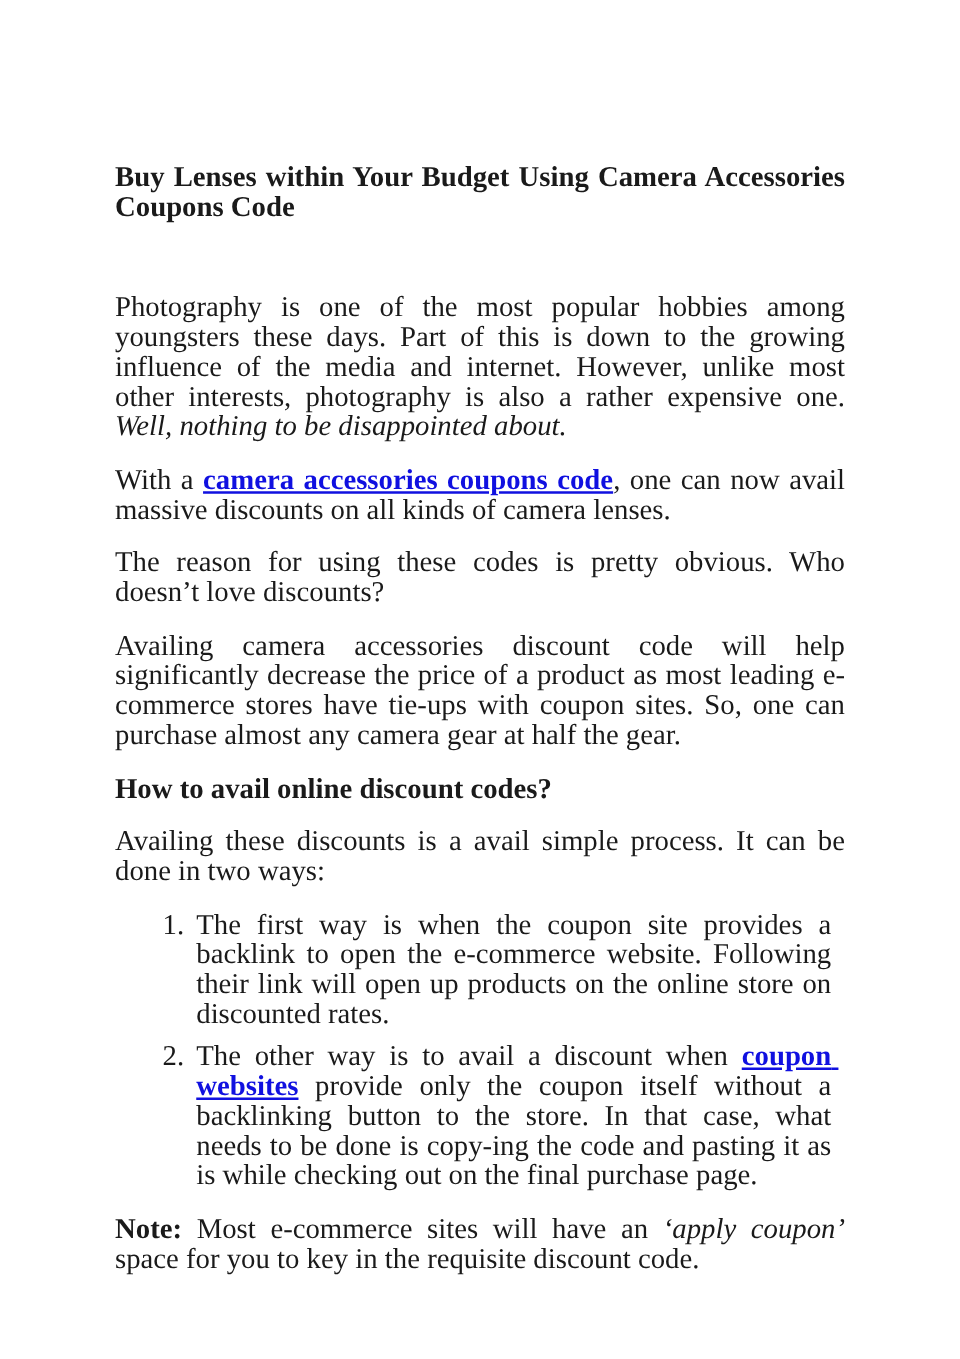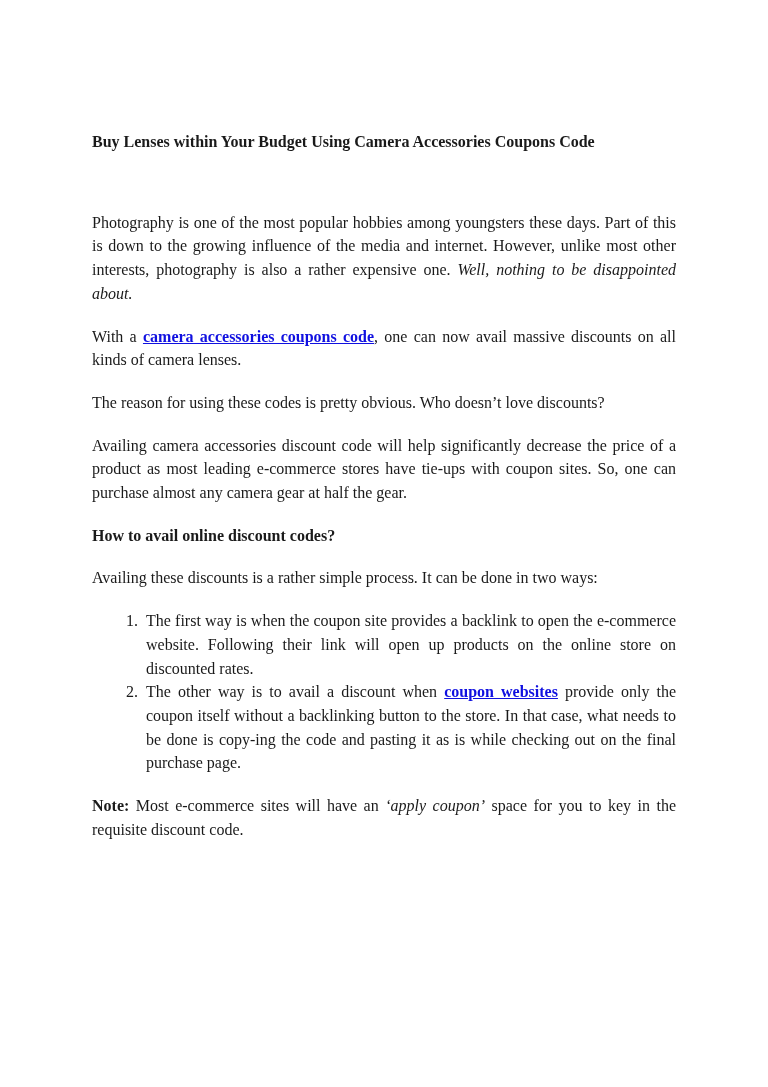--- a/index.html
+++ b/index.html
@@ -15,41 +15,41 @@
     overflow: hidden;
   }
   .page {
     box-sizing: border-box;
     width: 768px;
     height: 1087px;
     padding: 130px 92px 0 92px;
     background: #ffffff;
   }
   .title, .para, .heading, li {
-    font-size: 16px;
+    font-size: 23px;
     line-height: 23.7px;
     text-align: justify;
     margin: 0 0 19px 0;
   }
   .title {
     font-weight: bold;
     margin-bottom: 0;
   }
   .spacer {
     height: 57px;
   }
   .heading {
     font-weight: bold;
   }
   ol.list {
     margin: 0 0 19px 0;
     padding: 0 0 0 50px;
   }
   ol.list li {
-    margin: 0;
+    margin: 11px;
     padding-left: 4px;
   }
   .run { white-space: pre-wrap; }
   .run.bold { font-weight: bold; }
   .run.italic { font-style: italic; }
   a.run.link {
     font-weight: bold;
     cursor: pointer;
   }
 </style>
@@ -58,20 +58,20 @@
 
 <div class="page">
   <div>
       <p class="title"><span class="run normal">Buy Lenses within Your Budget Using Camera Accessories Coupons Code</span></p>
       <div class="spacer"></div>
       <p class="para"><span class="run normal">Photography is one of the most popular hobbies among youngsters these days. Part of this is down to the growing influence of the media and internet. However, unlike most other interests, photography is also a rather expensive one. </span><span class="run italic">Well, nothing to be disappointed about.</span></p>
       <p class="para"><span class="run normal">With a </span><a class="run link" href="#" style="color: rgb(16, 16, 224);">camera accessories coupons code</a><span class="run normal">, one can now avail massive discounts on all kinds of camera lenses.</span></p>
       <p class="para"><span class="run normal">The reason for using these codes is pretty obvious. Who doesn’t love discounts?</span></p>
       <p class="para"><span class="run normal">Availing camera accessories discount code will help significantly decrease the price of a product as most leading e-commerce stores have tie-ups with coupon sites. So, one can purchase almost any camera gear at half the gear.</span></p>
       <p class="heading"><span class="run normal">How to avail online discount codes?</span></p>
-      <p class="para"><span class="run normal">Availing these discounts is a rather simple process. It can be done in two ways:</span></p>
+      <p class="para"><span class="run normal">Availing these discounts is a avail simple process. It can be done in two ways:</span></p>
       <ol class="list">
         <li><span class="run normal">The first way is when the coupon site provides a backlink to open the e-commerce website. Following their link will open up products on the online store on discounted rates.</span></li>
         <li><span class="run normal">The other way is to avail a discount when </span><a class="run link" href="#" style="color: rgb(16, 16, 224);">coupon websites</a><span class="run normal"> provide only the coupon itself without a backlinking button to the store. In that case, what needs to be done is copy-ing the code and pasting it as is while checking out on the final purchase page.</span></li>
       </ol>
       <p class="para"><span class="run bold">Note:</span><span class="run normal"> Most e-commerce sites will have an </span><span class="run italic">‘apply coupon’</span><span class="run normal"> space for you to key in the requisite discount code.</span></p>
     </div>
 </div>
 
 </body></html>

